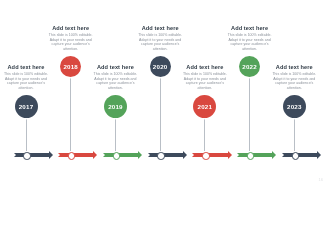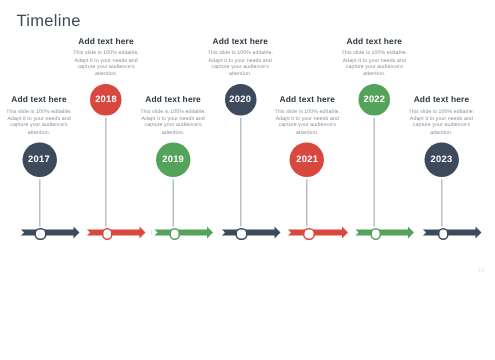--- a/index.html
+++ b/index.html
@@ -95,21 +95,20 @@
   .pagenum{
     position:absolute;right:7px;bottom:4px;
     font-size:4px;color:#e2e4e6;
   }
 </style>
 </head>
 <body>
 
 <div id="slide">
 
-  <div class="title">Timeline</div>
 
   <div class="board">
     <div class="bar-row">
         <div class="seg" style="left: 12px; width: 37.7143px;">
           <div class="body" style="background: rgb(61, 74, 92);"></div>
           <div class="tip" style="border-left-color: rgb(61, 74, 92);"></div>
           <div class="tail"></div>
           <div class="node" style="left: 11.3143px; border-color: rgb(61, 74, 92);"></div>
         </div>
         <div class="seg" style="left: 56.7143px; width: 37.7143px;">

